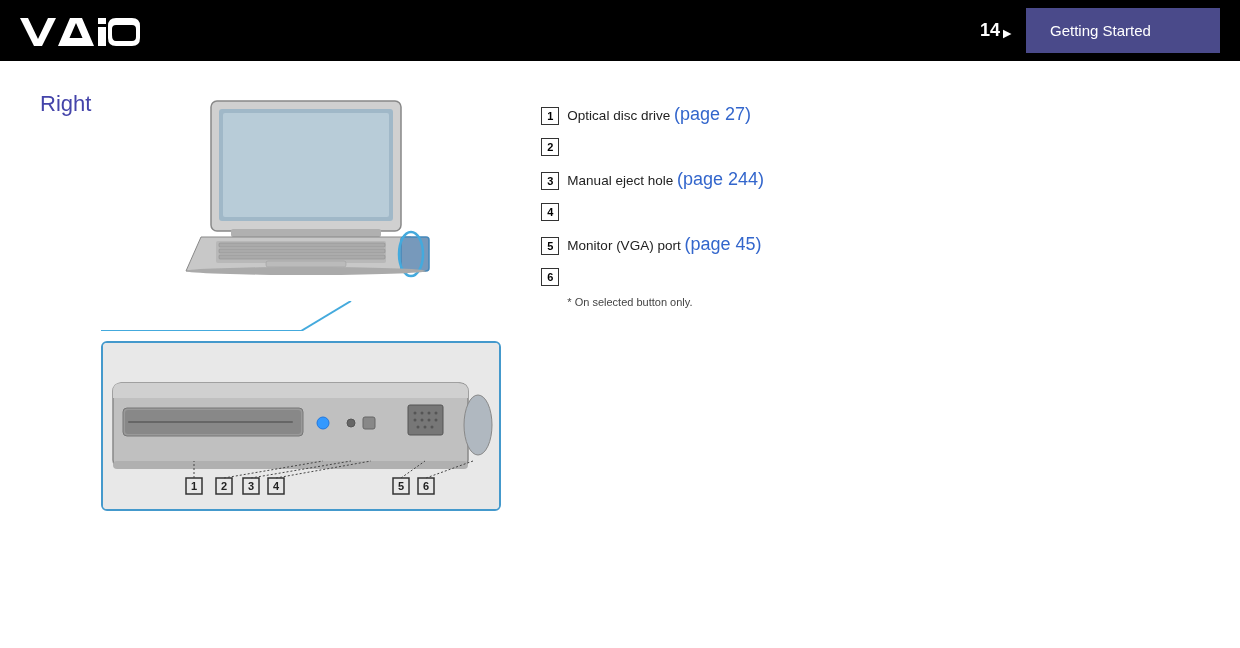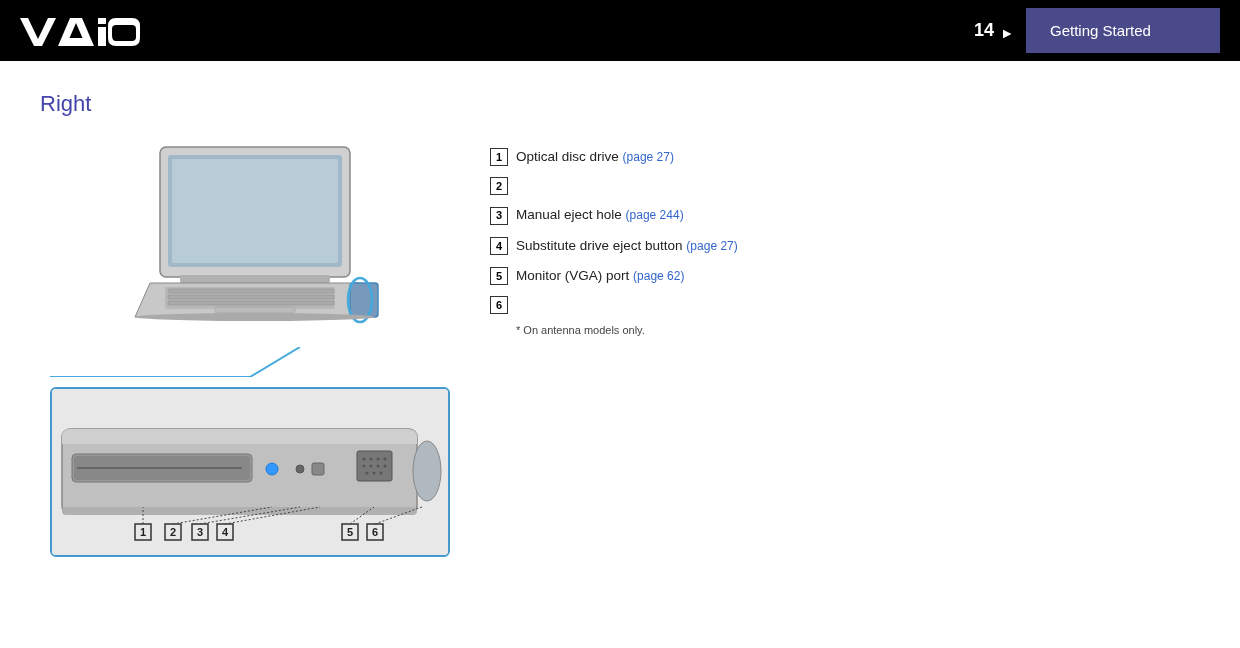--- a/index.html
+++ b/index.html
@@ -26,21 +26,20 @@
       align-items: center;
     }
     .header-right {
       display: flex;
       align-items: center;
       gap: 12px;
     }
     .page-number-container {
       display: flex;
       align-items: flex-end;
-      gap: 6px;
       color: #ffffff;
       margin-left: 30px;
     }
     .page-arrow {
       color: #ffffff;
       font-size: 14px;
     }
     .page-number {
       color: #ffffff;
       font-size: 18px;
@@ -57,21 +56,21 @@
     .header-title {
       color: #ffffff;
       font-size: 15px;
       font-weight: normal;
     }
 
     
     .content {
       padding: 30px 40px 20px 40px;
       display: flex;
-      flex-direction: column;
+      flex-direction: row;
       height: calc(648px - 61px);
     }
 
     .section-title {
       color: #4444aa;
       font-size: 22px;
       font-weight: normal;
       margin-bottom: 20px;
     }
 
@@ -136,21 +135,21 @@
       color: #000;
     }
 
     .component-text {
       color: #222;
       font-size: 13.5px;
     }
 
     .component-link {
       color: #3366cc;
-      font-size: 12px;
+      font-size: 18px;
     }
 
     .footnote {
       margin-top: 6px;
       font-size: 11px;
       color: #444;
       margin-left: 26px;
     }
   </style>
 </head>
@@ -304,28 +303,27 @@
         <span class="component-number">2</span>
       </div>
 
       <div class="component-item">
         <span class="component-number">3</span>
         <span class="component-text">Manual eject hole <span class="component-link">(page 244)</span></span>
       </div>
 
       <div class="component-item">
         <span class="component-number">4</span>
-        <span class="component-text">Substitute drive eject button <span class="component-link">(page 27)</span></span>
       </div>
 
       <div class="component-item">
         <span class="component-number">5</span>
-        <span class="component-text">Monitor (VGA) port <span class="component-link">(page 62)</span></span>
+        <span class="component-text">Monitor (VGA) port <span class="component-link">(page 45)</span></span>
       </div>
 
       <div class="component-item">
         <span class="component-number">6</span>
       </div>
 
-      <p class="footnote">*     On antenna models only.</p>
+      <p class="footnote">*     On selected button only.</p>
     </div>
   </div>
 </div>
 
 </body></html>

